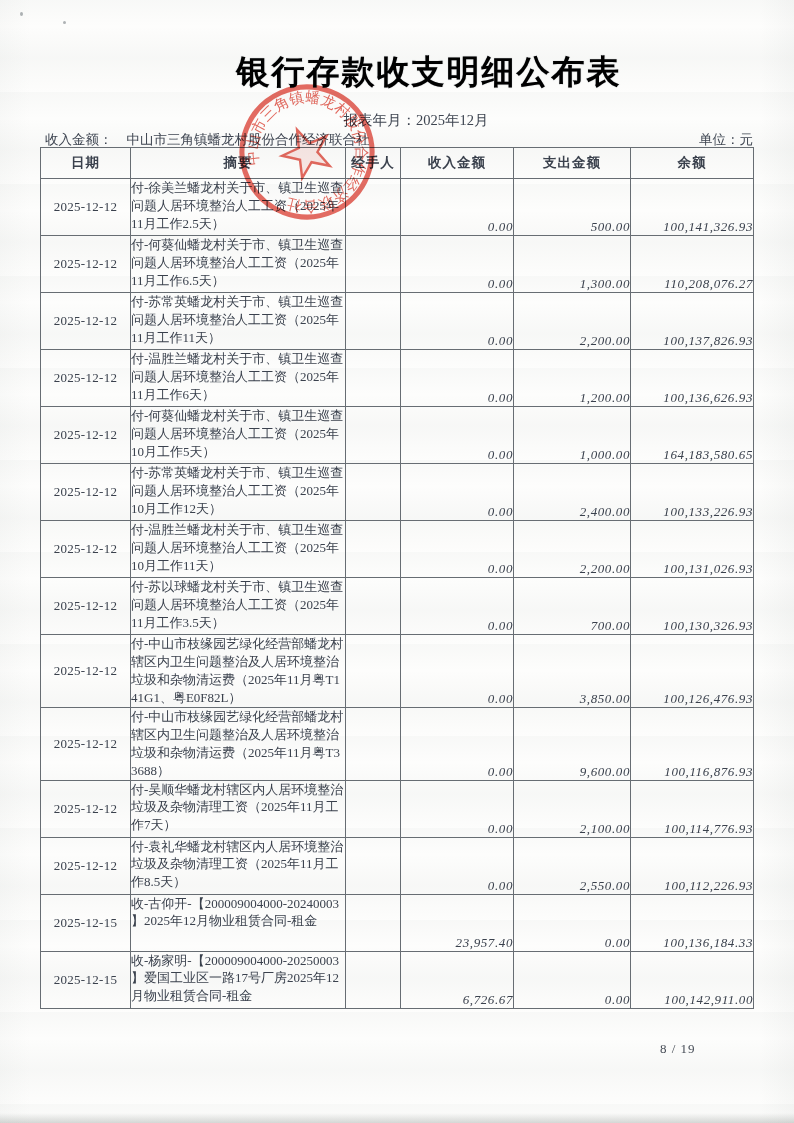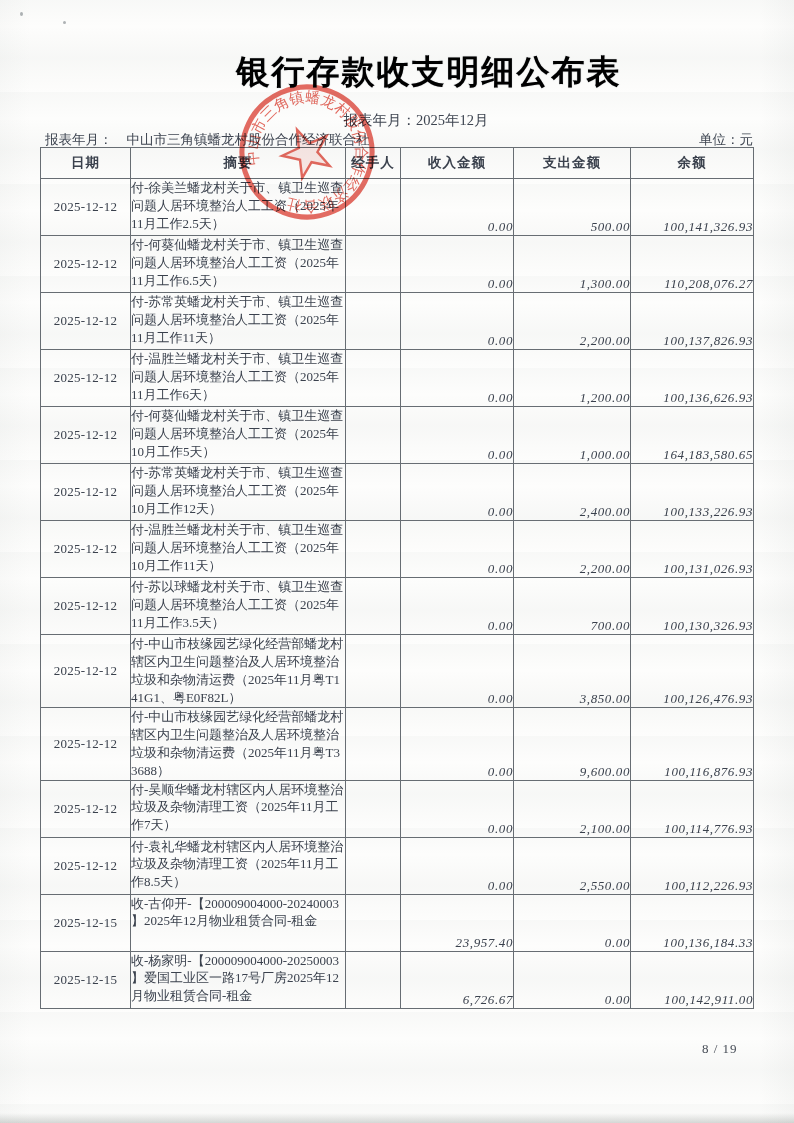--- a/index.html
+++ b/index.html
@@ -97,21 +97,21 @@
     text-align:right;vertical-align:bottom;
     padding:0 7px 4px 0;
     white-space:nowrap;
     letter-spacing:0.6px;
     font-style:italic;
   }
   tr.ledger-row{height:57px;}
 
   .page-number{
     position:absolute;top:1041px;left:660px;
-    font-size:13px;color:#454b55;letter-spacing:1px;margin-left:42px;
+    font-size:13px;color:#454b55;letter-spacing:1px;
   }
 
   .stamp{
     position:absolute;left:234px;top:80px;
     width:146px;height:144px;
     mix-blend-mode:multiply;
     opacity:0.87;
     pointer-events:none;
   }
 </style>
@@ -121,21 +121,21 @@
 <div class="page">
   <div class="scan-texture"></div>
   <div class="speck speck-1"></div>
   <div class="speck speck-2"></div>
 
   <div class="doc-title">银行存款收支明细公布表</div>
   <div class="report-month">报表年月：2025年12月</div>
 
   <div class="unit-row">
     <div class="unit-name">
-      <span class="unit-name-label">报表年月：</span>
+      <span class="unit-name-label">收入金额：</span>
       <span>中山市三角镇蟠龙村股份合作经济联合社</span>
     </div>
     <div>单位：元</div>
   </div>
 
   <div class="ledger-wrap">
     <table class="ledger">
       <colgroup>
         <col class="c-date">
           <col class="c-summary">

